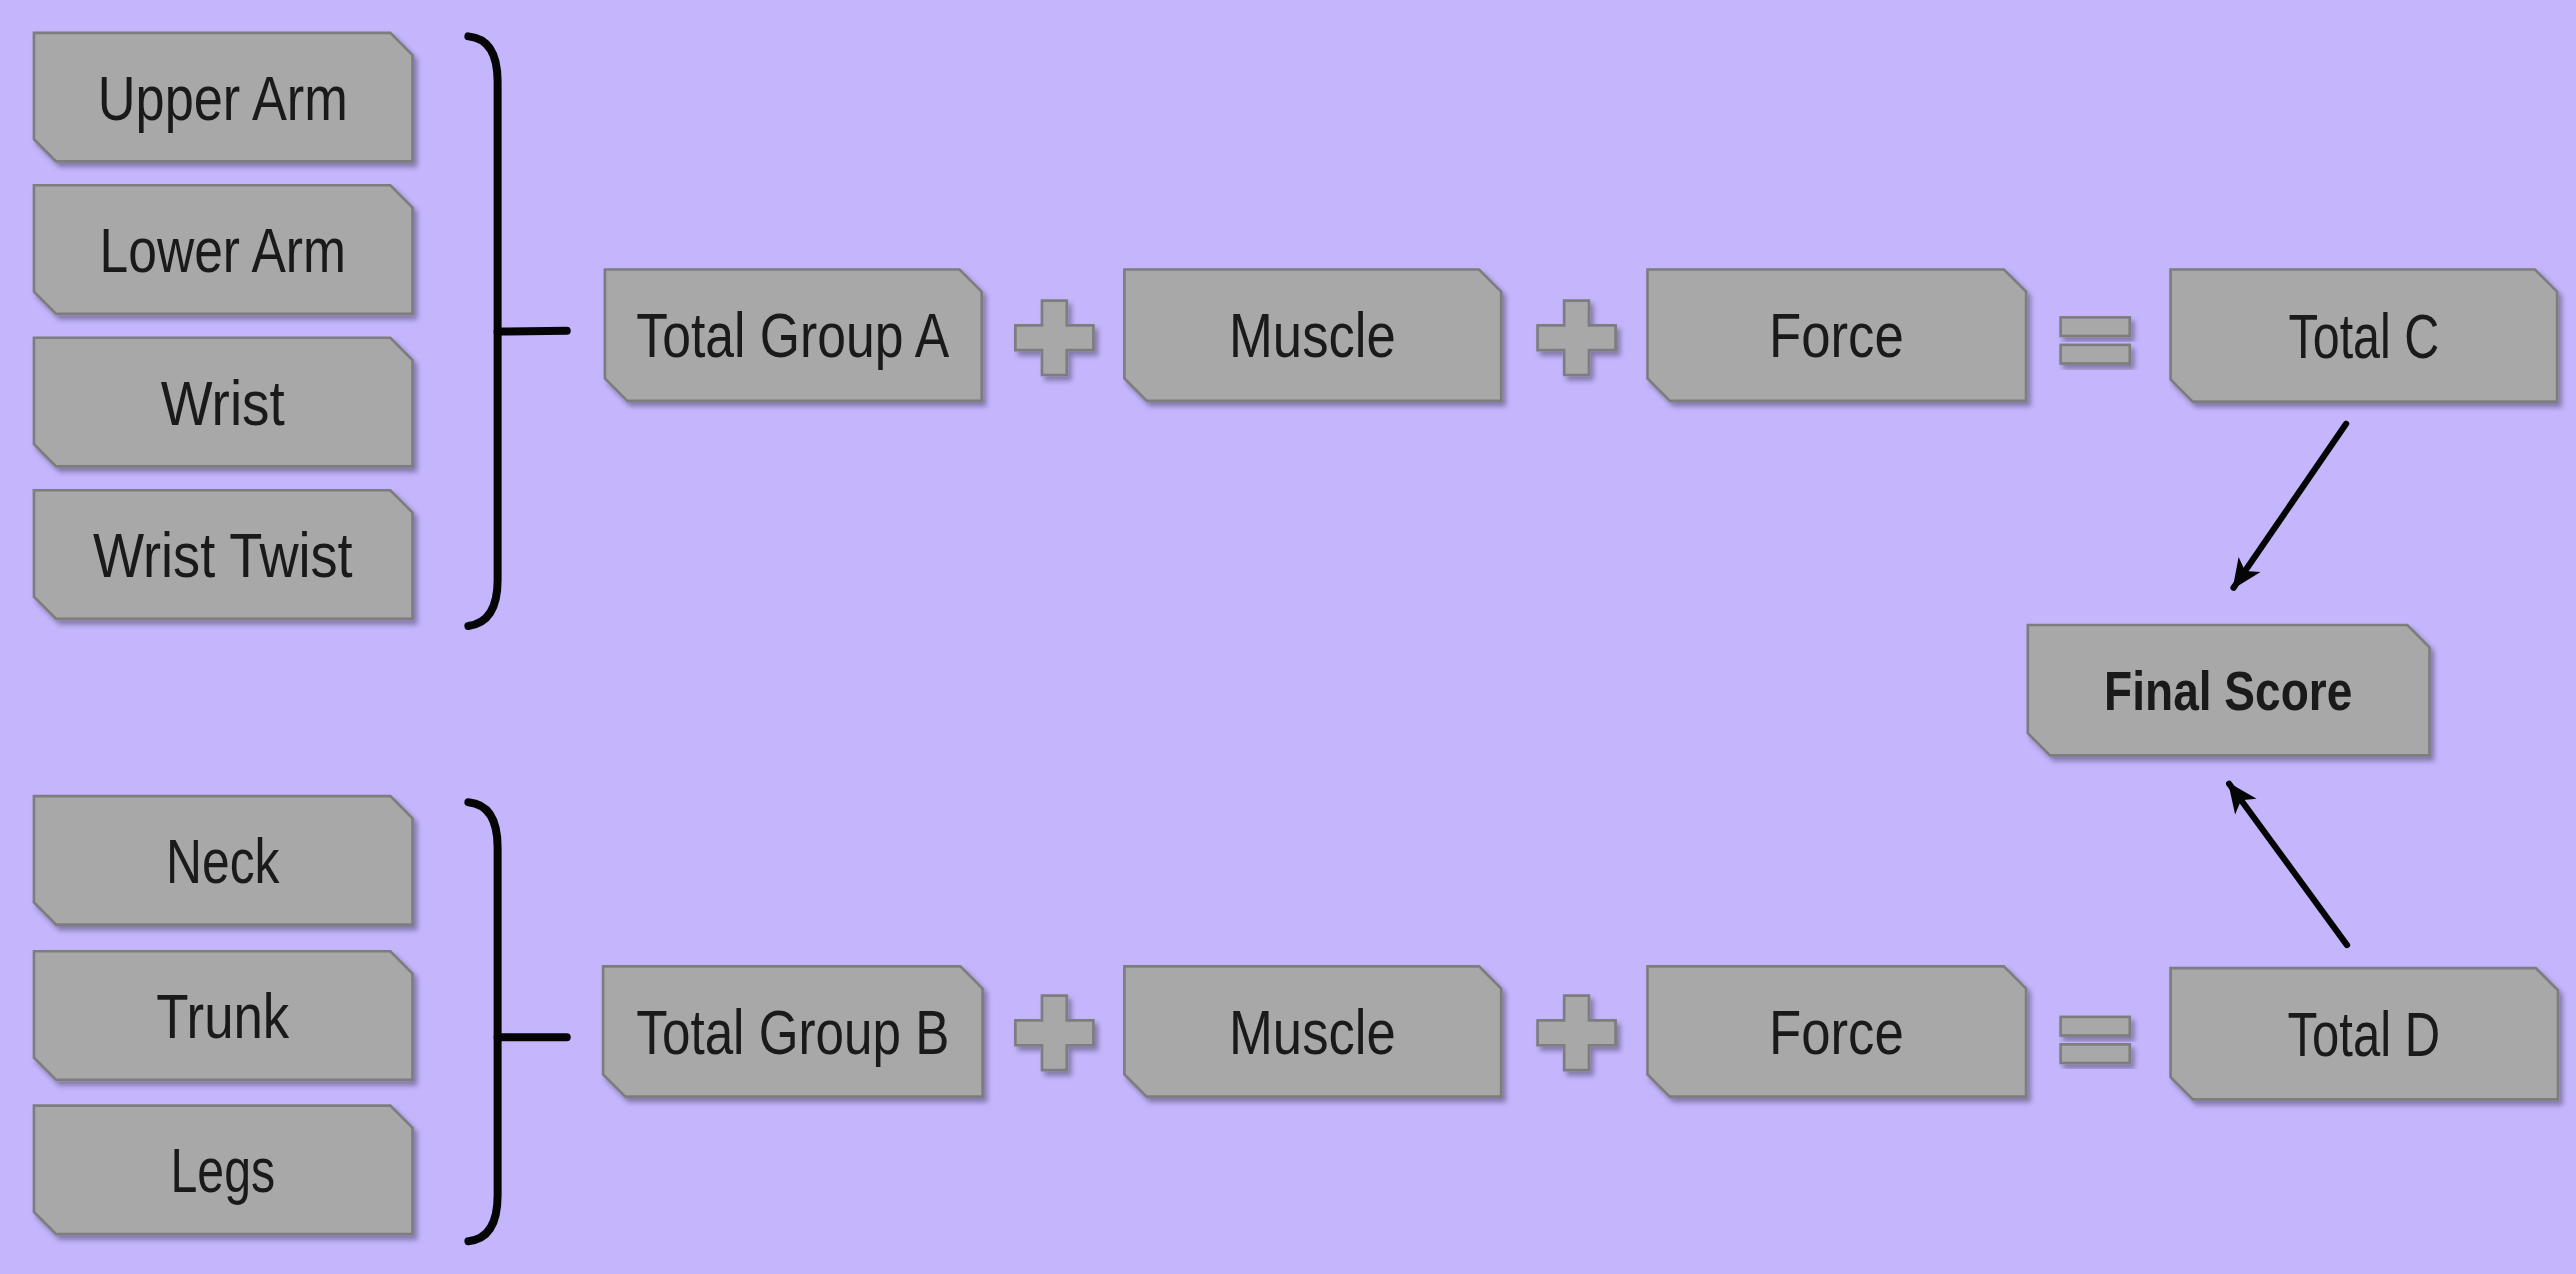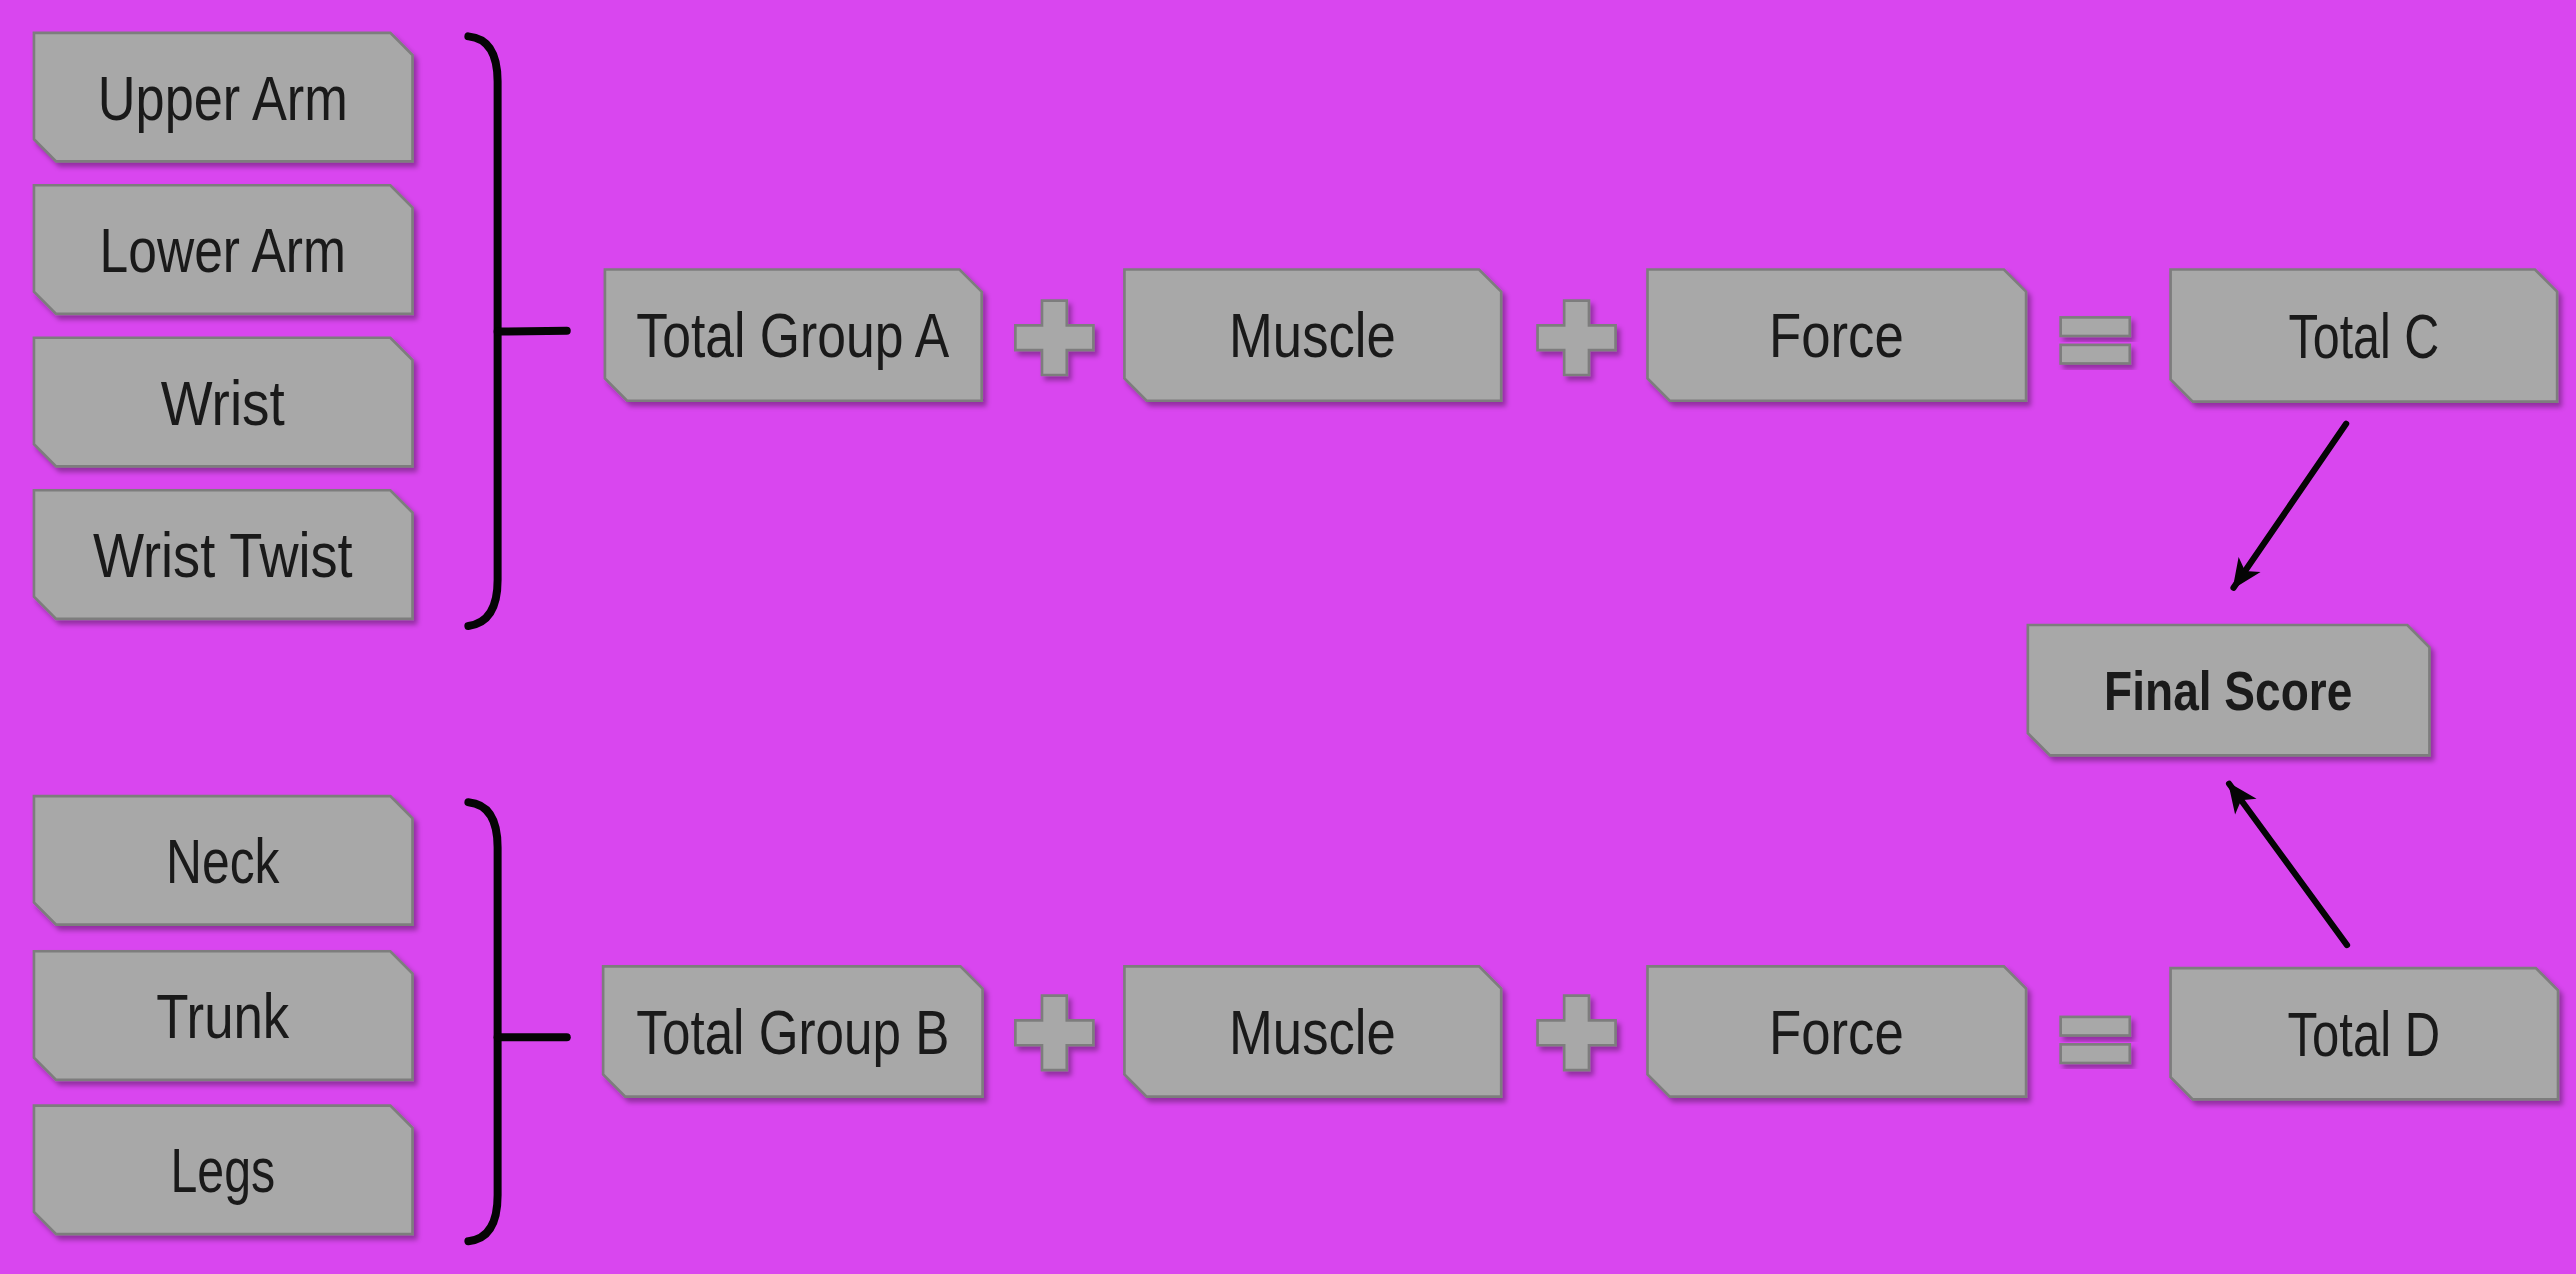--- a/index.html
+++ b/index.html
@@ -1,16 +1,16 @@
 <!DOCTYPE html>
 <html style="font-size:14px"><head>
 <meta charset="utf-8">
 <style>
   html,body{margin:0;padding:0;background:#ffffff;}
-  .canvas{position:relative;width:2576px;height:1274px;background:#d946ef;overflow:hidden;}
+  .canvas{position:relative;width:2576px;height:1274px;background:#c4b5fd;overflow:hidden;}
   svg{display:block;}
   .box-shape{fill:#a8a8a8;stroke:#7d7d7d;stroke-width:3;}
   .op-shape{fill:#a8a8a8;stroke:#7d7d7d;stroke-width:3;}
   .box-label{font-family:"Liberation Sans",sans-serif;fill:#1a1a1a;font-size:72px;}
   .box-label.bold{font-weight:bold;font-size:62px;}
   .brace{fill:none;stroke:#050505;stroke-width:9;stroke-linecap:round;}
   .arrow-line{fill:none;stroke:#050505;stroke-width:7;stroke-linecap:round;}
 </style>
 </head>
 <body>

